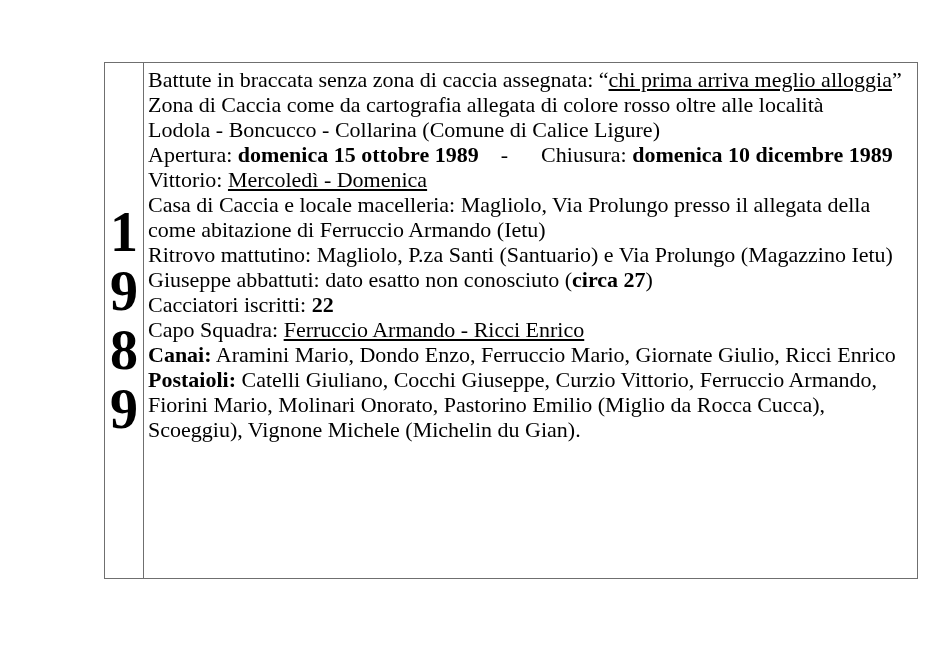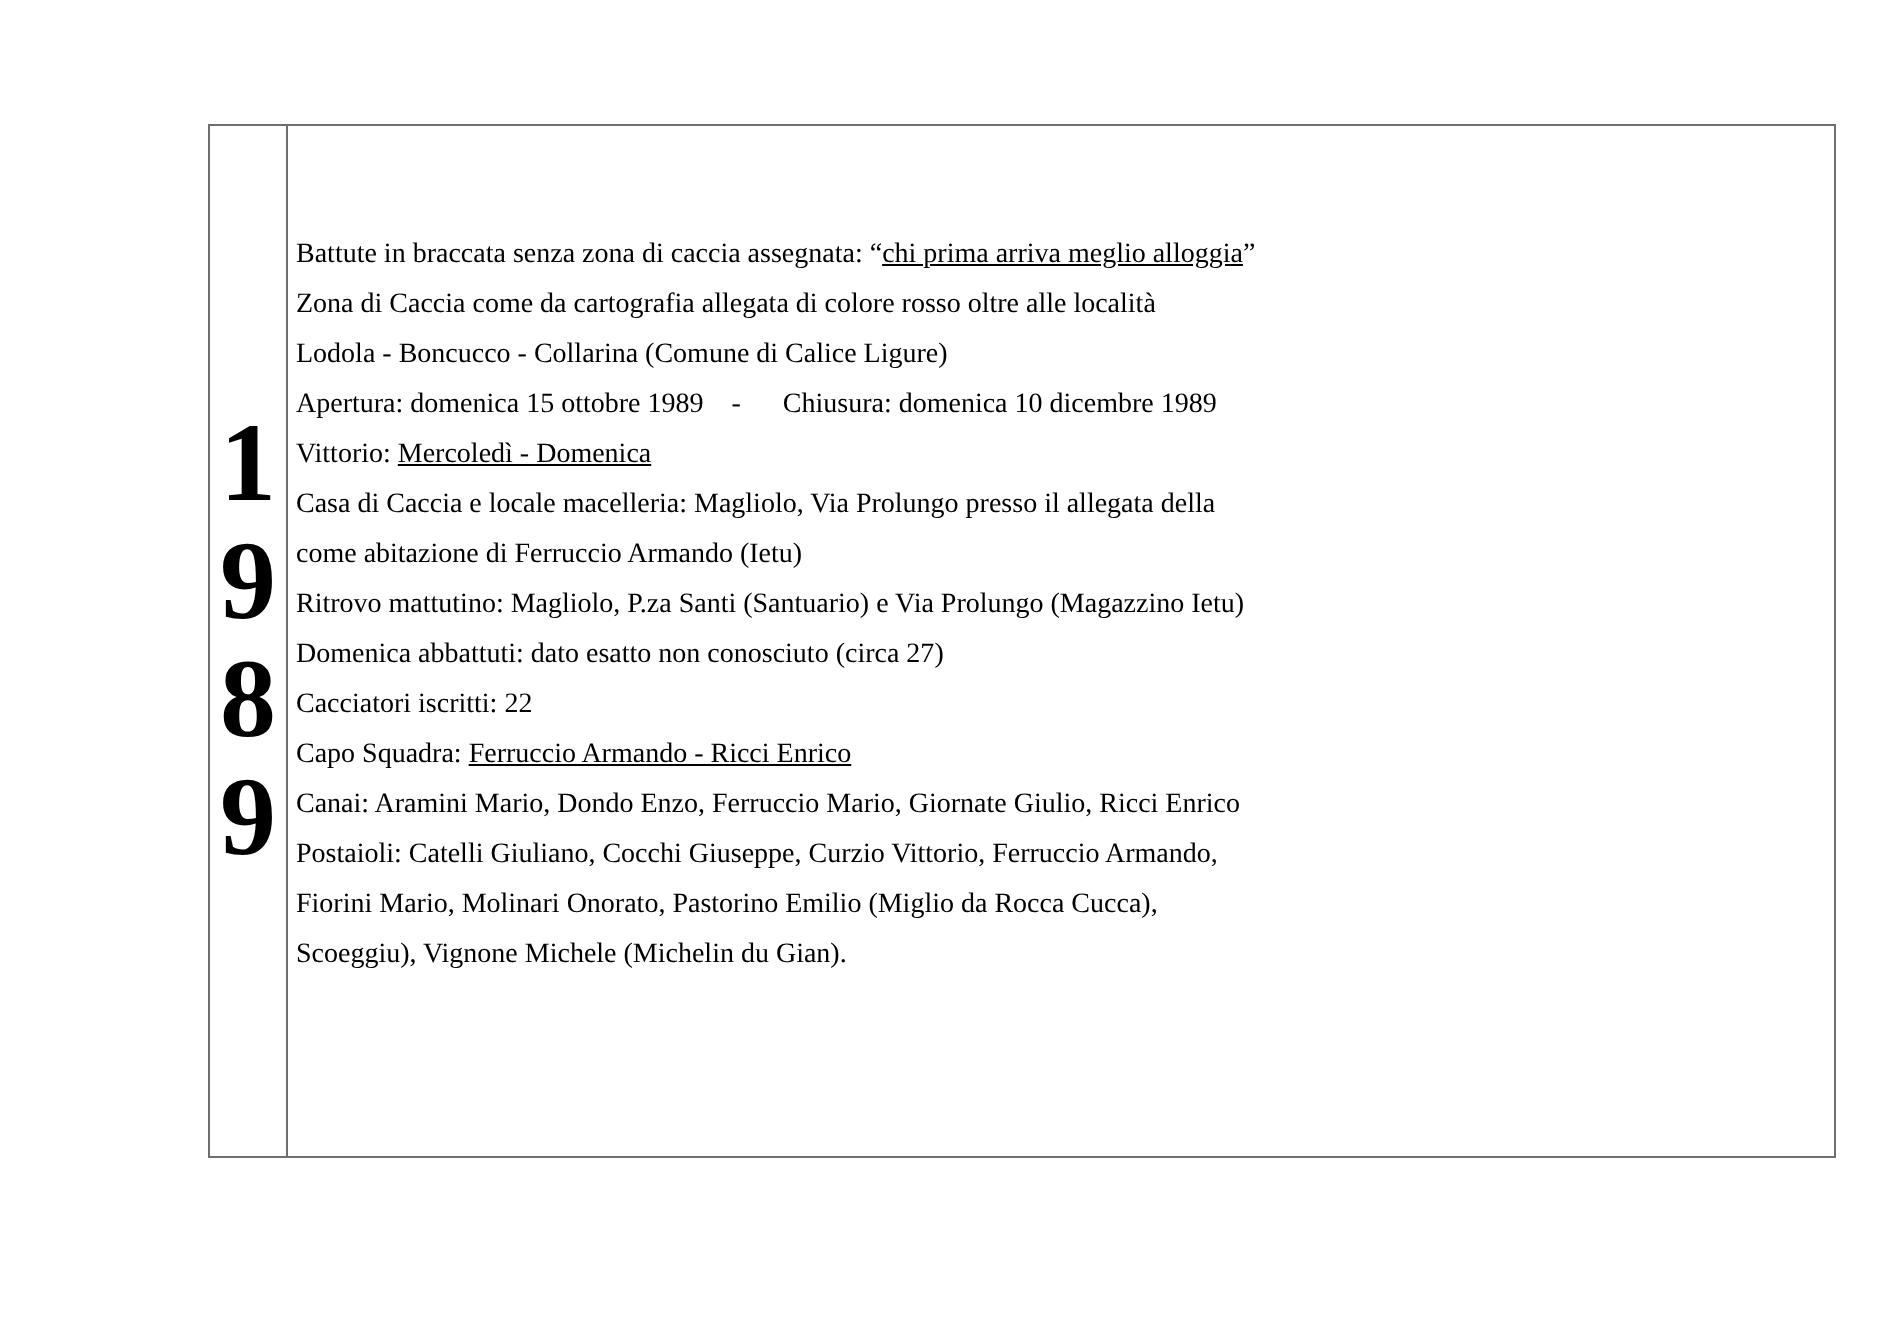--- a/index.html
+++ b/index.html
@@ -28,27 +28,26 @@
     align-items: center;
   }
   .year-digit {
     font-size: 56px;
     font-weight: bold;
     line-height: 59px;
   }
   .text-cell {
     flex: 1;
     padding: 4px 4px 0 4px;
-    font-size: 14px;
+    font-size: 22px;
     line-height: 25px;
     overflow: hidden;
-    margin-top: 48px;
   }
   .text-line { white-space: pre; }
-  .seg.b { font-weight: normal; }
+  .seg.b { font-weight: bold; }
   .seg.u { text-decoration: underline; }
 </style>
 </head>
 <body>
 
 <div class="record-table">
   <div class="year-cell">
       <div class="year-digit">1</div>
       <div class="year-digit">9</div>
       <div class="year-digit">8</div>
@@ -56,21 +55,21 @@
     </div>
   <div class="text-cell">
       <div class="text-line"><span class="seg">Battute in braccata senza zona di caccia assegnata: “</span><span class="seg u">chi prima arriva meglio alloggia</span><span class="seg">”</span></div>
       <div class="text-line"><span class="seg">Zona di Caccia come da cartografia allegata di colore rosso oltre alle località</span></div>
       <div class="text-line"><span class="seg">Lodola - Boncucco - Collarina (Comune di Calice Ligure)</span></div>
       <div class="text-line"><span class="seg">Apertura: </span><span class="seg b">domenica 15 ottobre 1989</span><span class="seg">    -      Chiusura: </span><span class="seg b">domenica 10 dicembre 1989</span></div>
       <div class="text-line"><span class="seg">Vittorio: </span><span class="seg u">Mercoledì - Domenica</span></div>
       <div class="text-line"><span class="seg">Casa di Caccia e locale macelleria: Magliolo, Via Prolungo presso il allegata della</span></div>
       <div class="text-line"><span class="seg">come abitazione di Ferruccio Armando (Ietu)</span></div>
       <div class="text-line"><span class="seg">Ritrovo mattutino: Magliolo, P.za Santi (Santuario) e Via Prolungo (Magazzino Ietu)</span></div>
-      <div class="text-line"><span class="seg">Domenica abbattuti: dato esatto non conosciuto (</span><span class="seg b">circa 27</span><span class="seg">)</span></div>
+      <div class="text-line"><span class="seg">Giuseppe abbattuti: dato esatto non conosciuto (</span><span class="seg b">circa 27</span><span class="seg">)</span></div>
       <div class="text-line"><span class="seg">Cacciatori iscritti: </span><span class="seg b">22</span></div>
       <div class="text-line"><span class="seg">Capo Squadra: </span><span class="seg u">Ferruccio Armando - Ricci Enrico</span></div>
       <div class="text-line"><span class="seg b">Canai:</span><span class="seg"> Aramini Mario, Dondo Enzo, Ferruccio Mario, Giornate Giulio, Ricci Enrico</span></div>
       <div class="text-line"><span class="seg b">Postaioli:</span><span class="seg"> Catelli Giuliano, Cocchi Giuseppe, Curzio Vittorio, Ferruccio Armando,</span></div>
       <div class="text-line"><span class="seg">Fiorini Mario, Molinari Onorato, Pastorino Emilio (Miglio da Rocca Cucca),</span></div>
       <div class="text-line"><span class="seg">Scoeggiu), Vignone Michele (Michelin du Gian).</span></div>
     </div>
 </div>
 
 </body></html>

